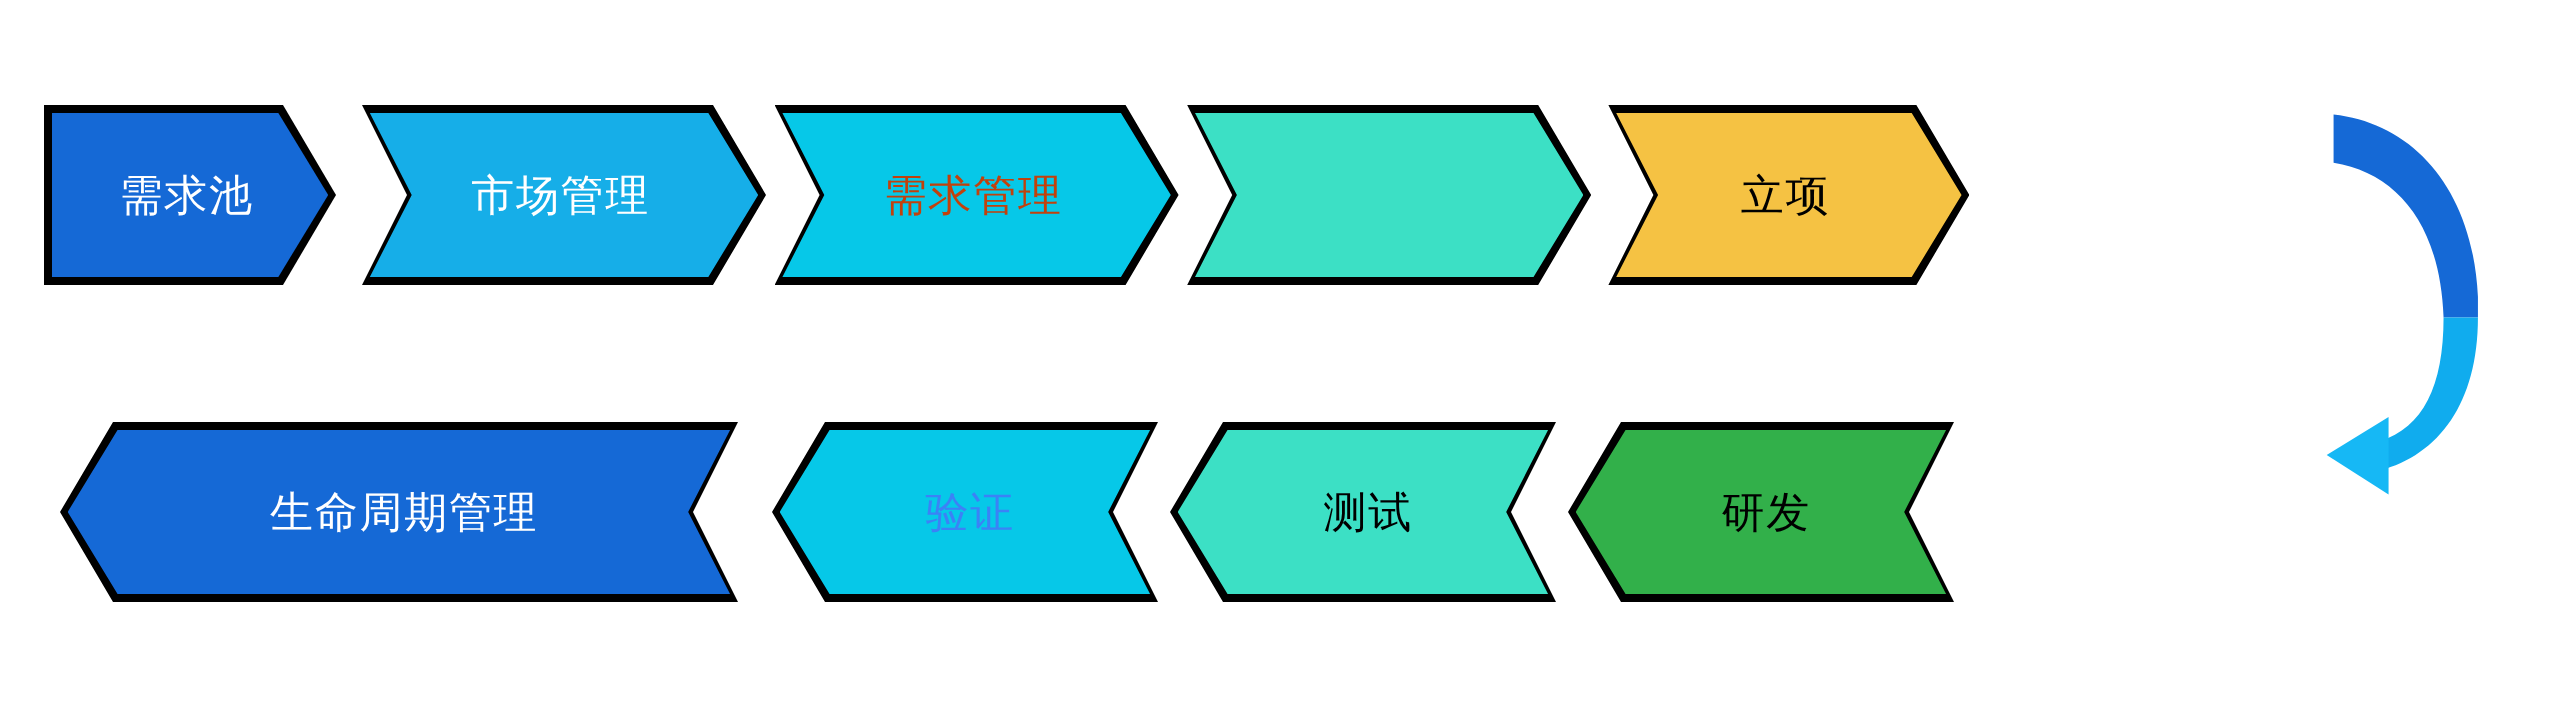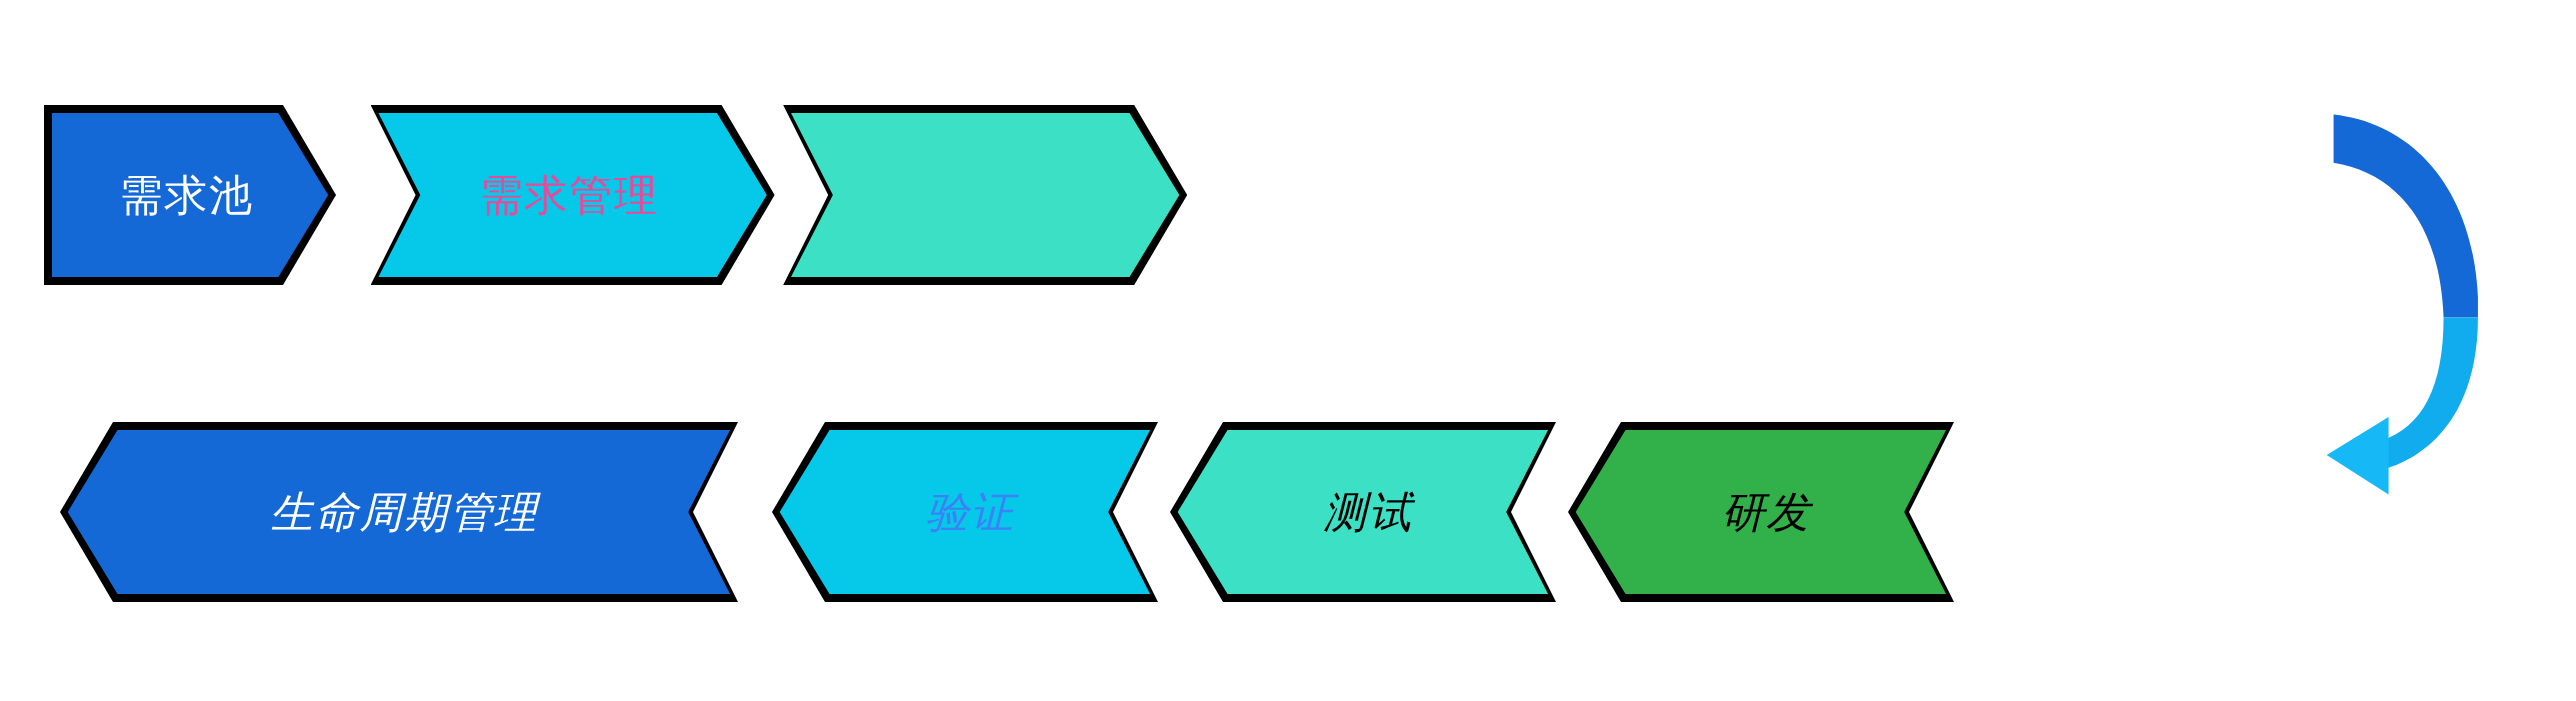--- a/index.html
+++ b/index.html
@@ -84,21 +84,21 @@
     position: relative;
     z-index: 3;
     font-size: 43px;
     font-weight: 500;
     letter-spacing: 1.7px;
     white-space: nowrap;
     line-height: 1;
     text-align: center;
   }
   .dir-right .chev-label { transform: translateX(-3.4px); }
-  .dir-left  .chev-label { transform: translateX(5.2px); font-style: italic; }
+  .dir-left  .chev-label { transform: translateX(5.2px); }
 
   
   .gap { flex: 0 0 auto; height: 0.9px; }
 
   
   #loop-arrow {
     position: absolute;
     left: 2318px;
     top: 94px;
     width: 258px;
@@ -113,37 +113,47 @@
 
   <div class="row" id="row-forward">
 
     <div class="chev-wrap dir-right flat-left" style="width:292px">
       <div class="chev-outline"></div>
       <div class="chev-fill" style="background:#1569D6"></div>
       <div class="chev-label" style="color:#ffffff">需求池</div>
     </div>
     <div class="gap" style="width:26px"></div>
 
-    <div class="gap" style="width:8.6px"></div>
-
     <div class="chev-wrap dir-right" style="width:404px">
       <div class="chev-outline"></div>
+      <div class="chev-fill" style="background:#16AEE8"></div>
+      <div class="chev-label" style="color:#ffffff">市场管理</div>
+    </div>
+    <div class="gap" style="width:8.6px"></div>
+
+    <div class="chev-wrap dir-right" style="width:404px">
+      <div class="chev-outline"></div>
       <div class="chev-fill" style="background:#06C8E8"></div>
-      <div class="chev-label" style="color:#ec4899">需求管理</div>
+      <div class="chev-label" style="color:#c2410c">需求管理</div>
     </div>
     <div class="gap" style="width:8.6px"></div>
 
     <div class="chev-wrap dir-right" style="width:404px">
       <div class="chev-outline"></div>
       <div class="chev-fill" style="background:#3CE0C5"></div>
     </div>
     <div class="gap" style="width:8.6px"></div>
 
     <div class="gap" style="width:8.6px"></div>
 
+    <div class="chev-wrap dir-right" style="width:361px">
+      <div class="chev-outline"></div>
+      <div class="chev-fill" style="background:#F5C243"></div>
+      <div class="chev-label" style="color:#000000">立项</div>
+    </div>
   </div>
 
   <div class="row" id="row-return">
 
     <div class="chev-wrap dir-left" style="width:678px">
       <div class="chev-outline"></div>
       <div class="chev-fill" style="background:#1569D6"></div>
       <div class="chev-label" style="color:#ffffff">生命周期管理</div>
     </div>
     <div class="gap" style="width:22px"></div>

